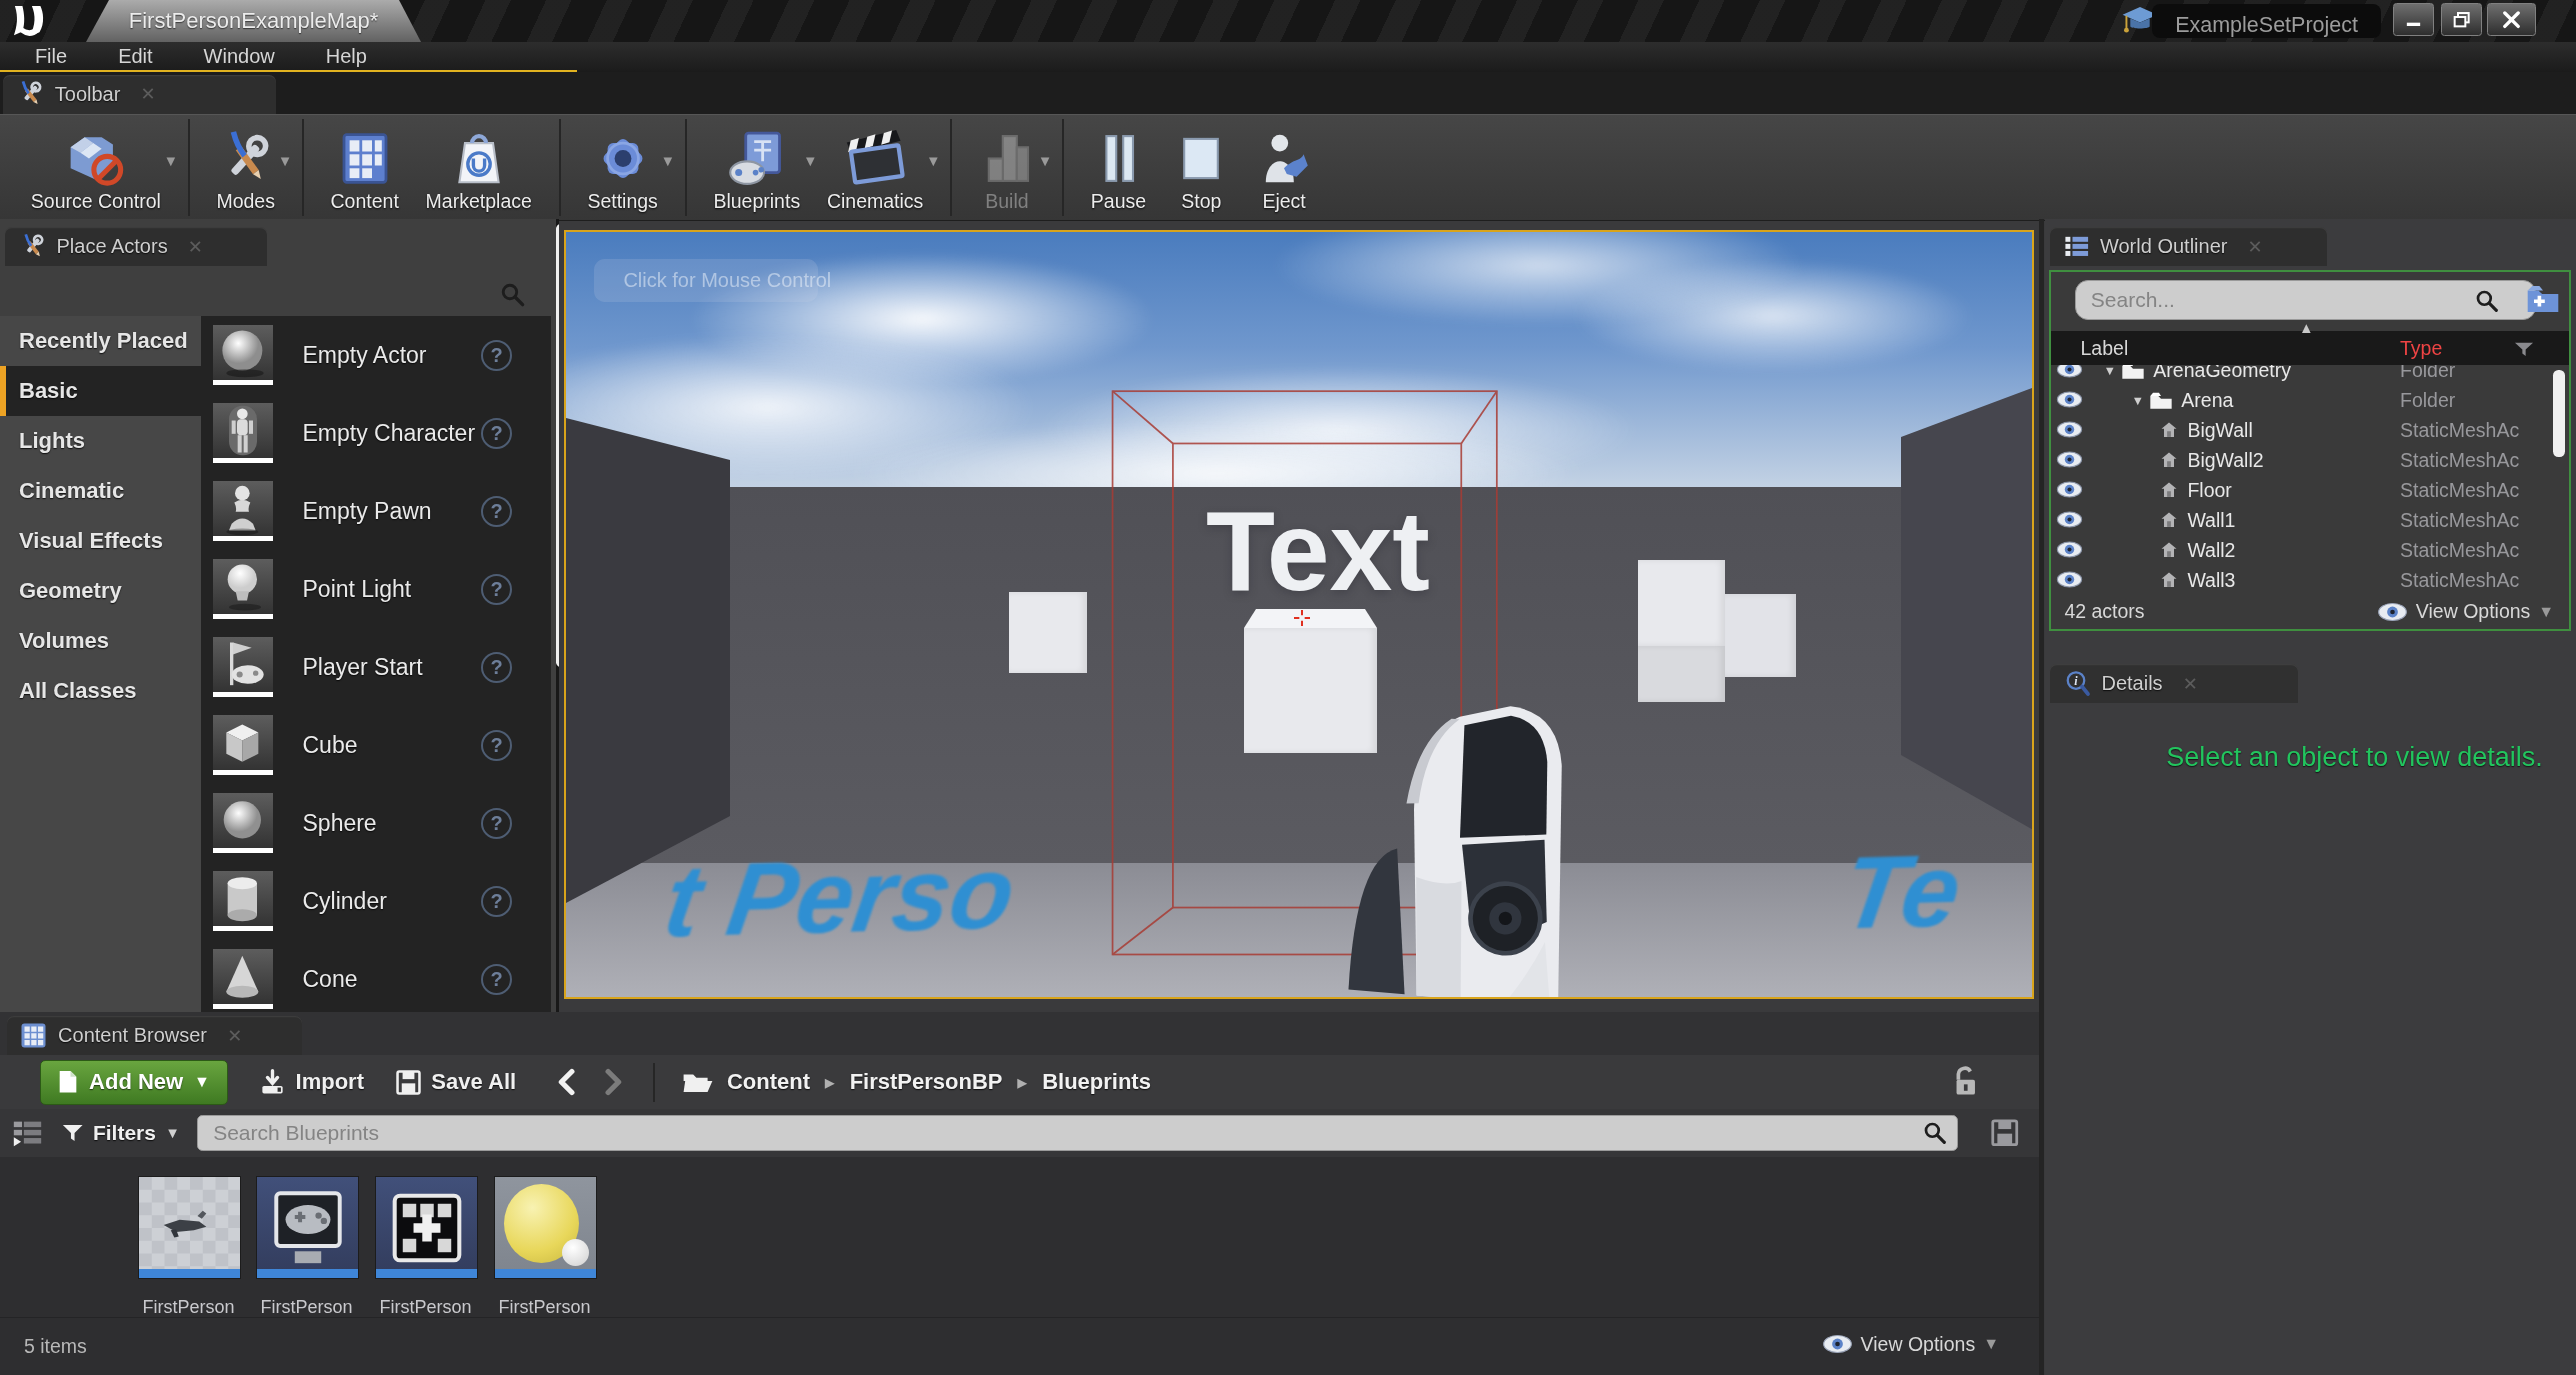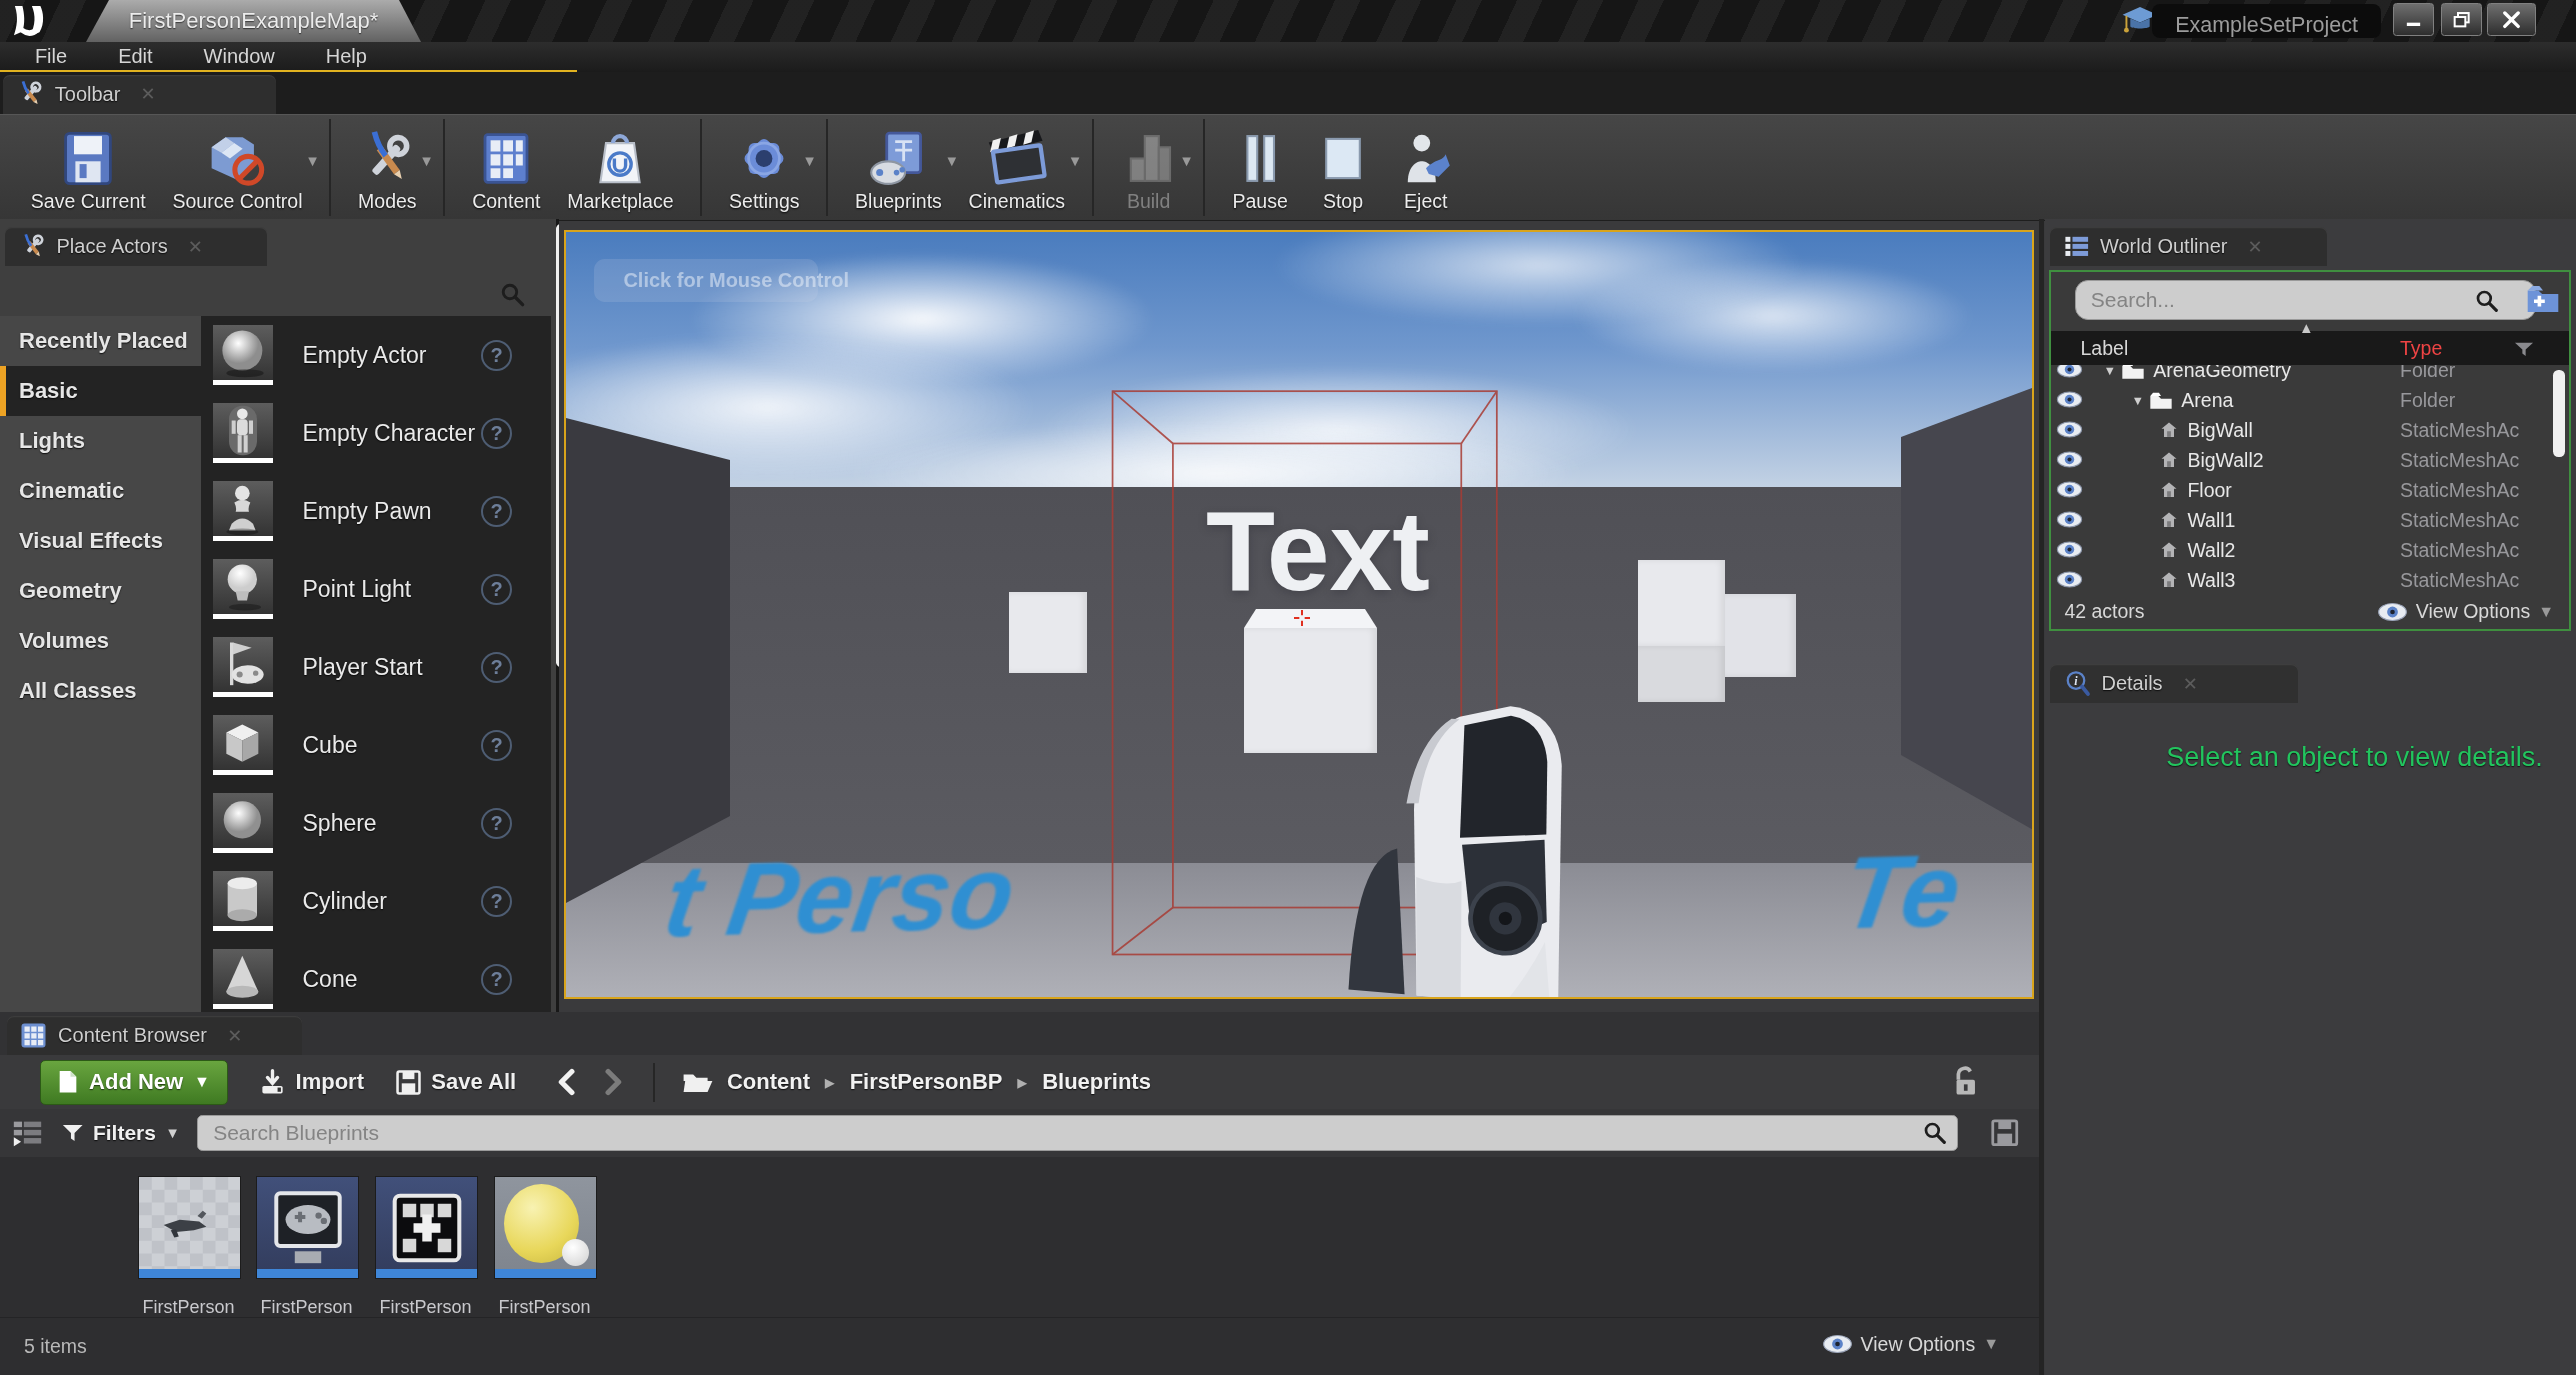--- a/index.html
+++ b/index.html
@@ -61,21 +61,21 @@
     overflow:hidden;background:#55555b;}
   .sky{position:absolute;left:0;top:0;width:100%;height:255px;
     background:linear-gradient(180deg,#4a7cbe 0%,#6f97cd 45%,#c3d2e4 100%);}
   .cloud{position:absolute;border-radius:50%;
     background:radial-gradient(ellipse at center,rgba(255,255,255,.95),rgba(255,255,255,0) 70%);filter:blur(4.7px);}
   .wall{position:absolute;left:0;top:255px;width:100%;height:376px;background:linear-gradient(#505056,#5b5b61);}
   .floor{position:absolute;left:0;top:631px;width:100%;height:138px;background:linear-gradient(#8b8c94,#b0b1b8);}
   .cube{position:absolute;background:#e8e9ed;box-shadow:inset -4px 0 6.7px rgba(0,0,0,.08);}
   .cube-top{position:absolute;background:#f3f4f7;}
   .overlay-pill{position:absolute;left:28px;top:27px;width:224px;height:43px;border-radius:10.7px;
-    background:rgba(205,215,230,.17);display:flex;align-items:center;gap:12px;padding:0 17.4px;box-sizing:border-box;font-weight:bold;}
+    background:rgba(205,215,230,.17);display:flex;align-items:center;gap:12px;padding:0 17.4px;box-sizing:border-box;}
   .overlay-pill span{color:rgba(242,246,252,.5);font-size:20px;white-space:nowrap;}
   .text-actor{position:absolute;left:574px;top:254px;width:356px;text-align:center;color:#eef0f3;
     font-size:113px;font-weight:bold;text-shadow:0 3.4px 8px rgba(40,40,50,.35);}
   .floor-text{position:absolute;color:#2f8fd2;font-size:102px;font-weight:bold;font-style:italic;
     transform:skewX(-10deg) rotate(-1.5deg);filter:blur(1.3px);white-space:nowrap;}
   
   .right-panel{left:2045px;top:219px;width:531px;height:1157px;background:#3c3c3e;}
   .outliner-box{position:absolute;left:4px;top:51px;width:522px;height:361px;border:2.7px solid #3f8f3f;
     box-sizing:border-box;background:#3a3a3a;}
   .ol-header{position:absolute;left:0px;top:59px;right:0px;height:34px;background:#191919;display:flex;align-items:center;}
@@ -168,31 +168,20 @@
         <path d="M10 2 C12 10 14 14 18 19" stroke="#3b6fd4" stroke-width="4" fill="none"></path>
       </svg>
       <span class="lbl">Toolbar</span>
       <span class="tab-x">✕</span>
     </div>
   </div>
 
   <div class="abs toolbar" id="toolbar">
       <div class="tb-btn">
         <div class="ic">
-          <svg width="56" height="59" viewBox="0 0 40 40">
-            <rect x="4" y="2" width="32" height="36" rx="3" fill="#5a79c2" stroke="#31477e" stroke-width="2"></rect>
-            <rect x="10" y="4" width="20" height="13" fill="#eef2f8"></rect>
-            <rect x="11" y="22" width="18" height="15" fill="#dfe6f2"></rect>
-            <rect x="14" y="24" width="5" height="10" fill="#5a79c2"></rect>
-          </svg>
-        </div>
-        <div class="lbl">Save Current</div>
-      </div>
-      <div class="tb-btn">
-        <div class="ic">
           <svg width="62" height="59" viewBox="0 0 44 40">
             <path d="M4 12 l10 -7 h12 l8 5 v16 l-12 9 -18 -8 z" fill="#7d9bd2"></path>
             <path d="M4 12 l10 -7 6 4 -9 7 z" fill="#c2d0e8"></path>
             <path d="M11 16 l9 -7 6 4 -9 7 z" fill="#dce6f4"></path>
             <circle cx="30" cy="28" r="9.5" fill="none" stroke="#d04828" stroke-width="3.6"></circle>
             <line x1="23.5" y1="34.5" x2="36.5" y2="21.5" stroke="#d04828" stroke-width="3.6"></line>
           </svg>
         </div>
         <div class="lbl">Source Control</div>
         <div class="tb-dd" style="font-size: 14.8px;">▼</div>

